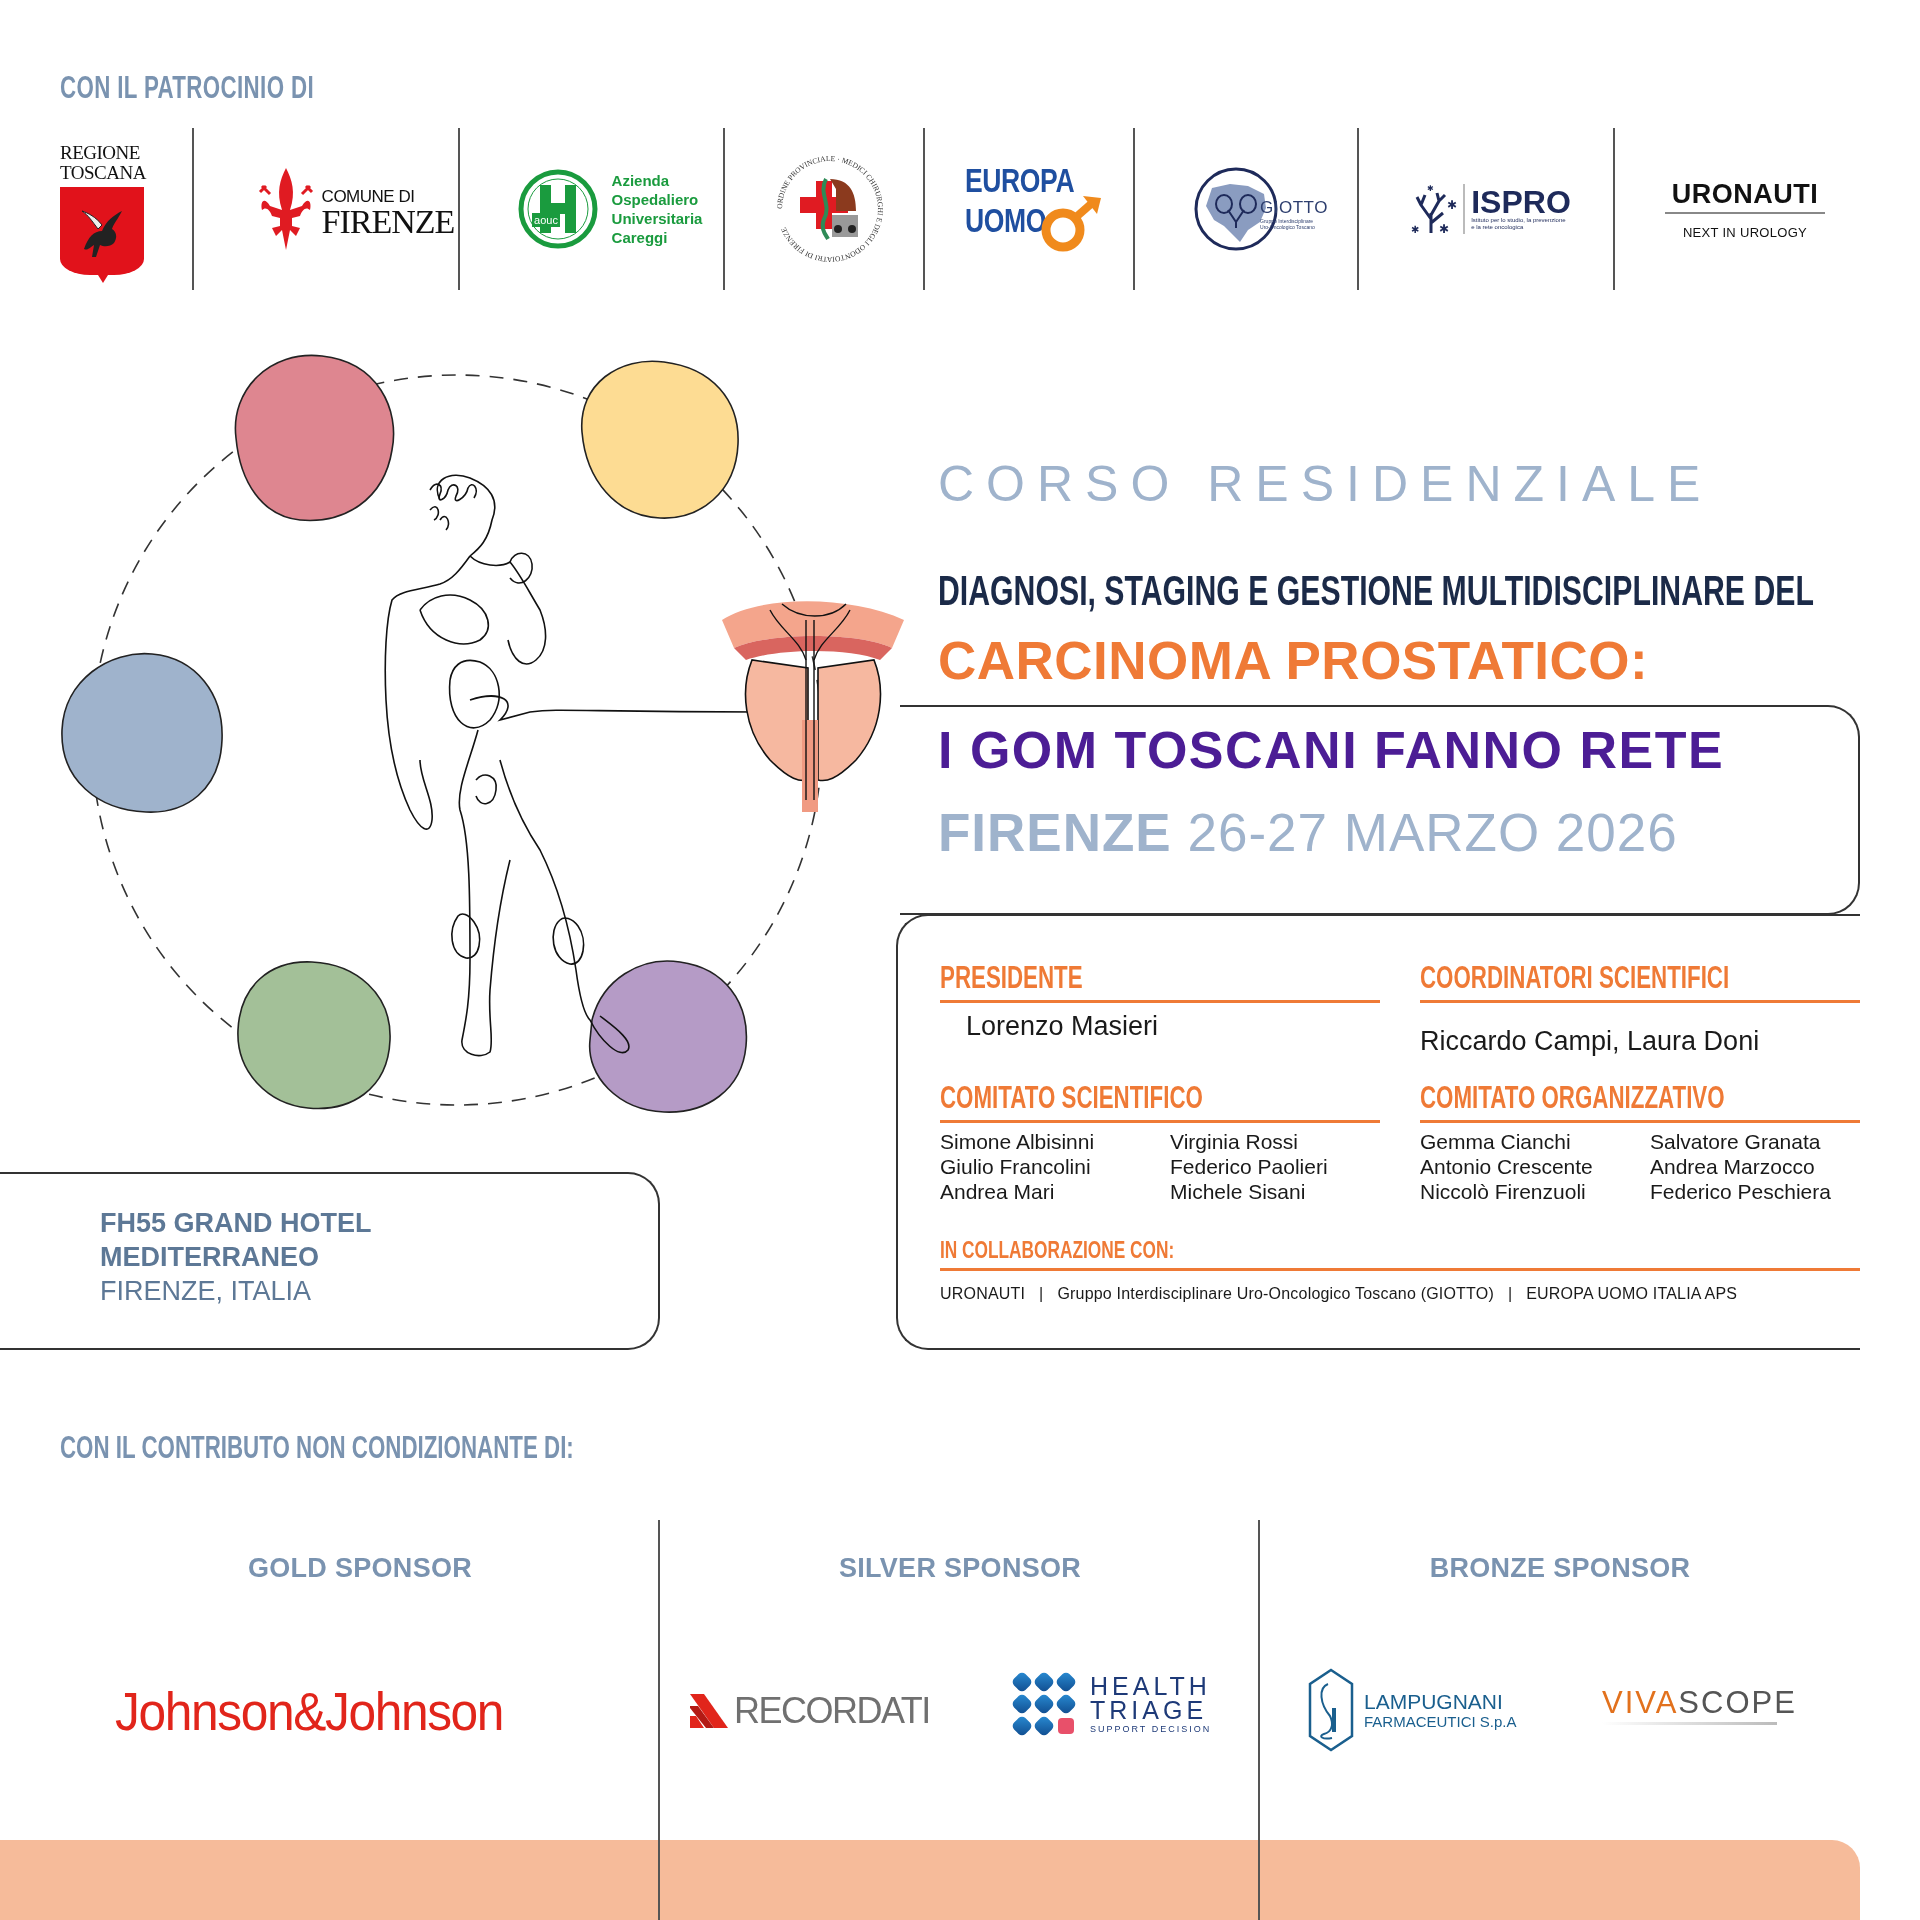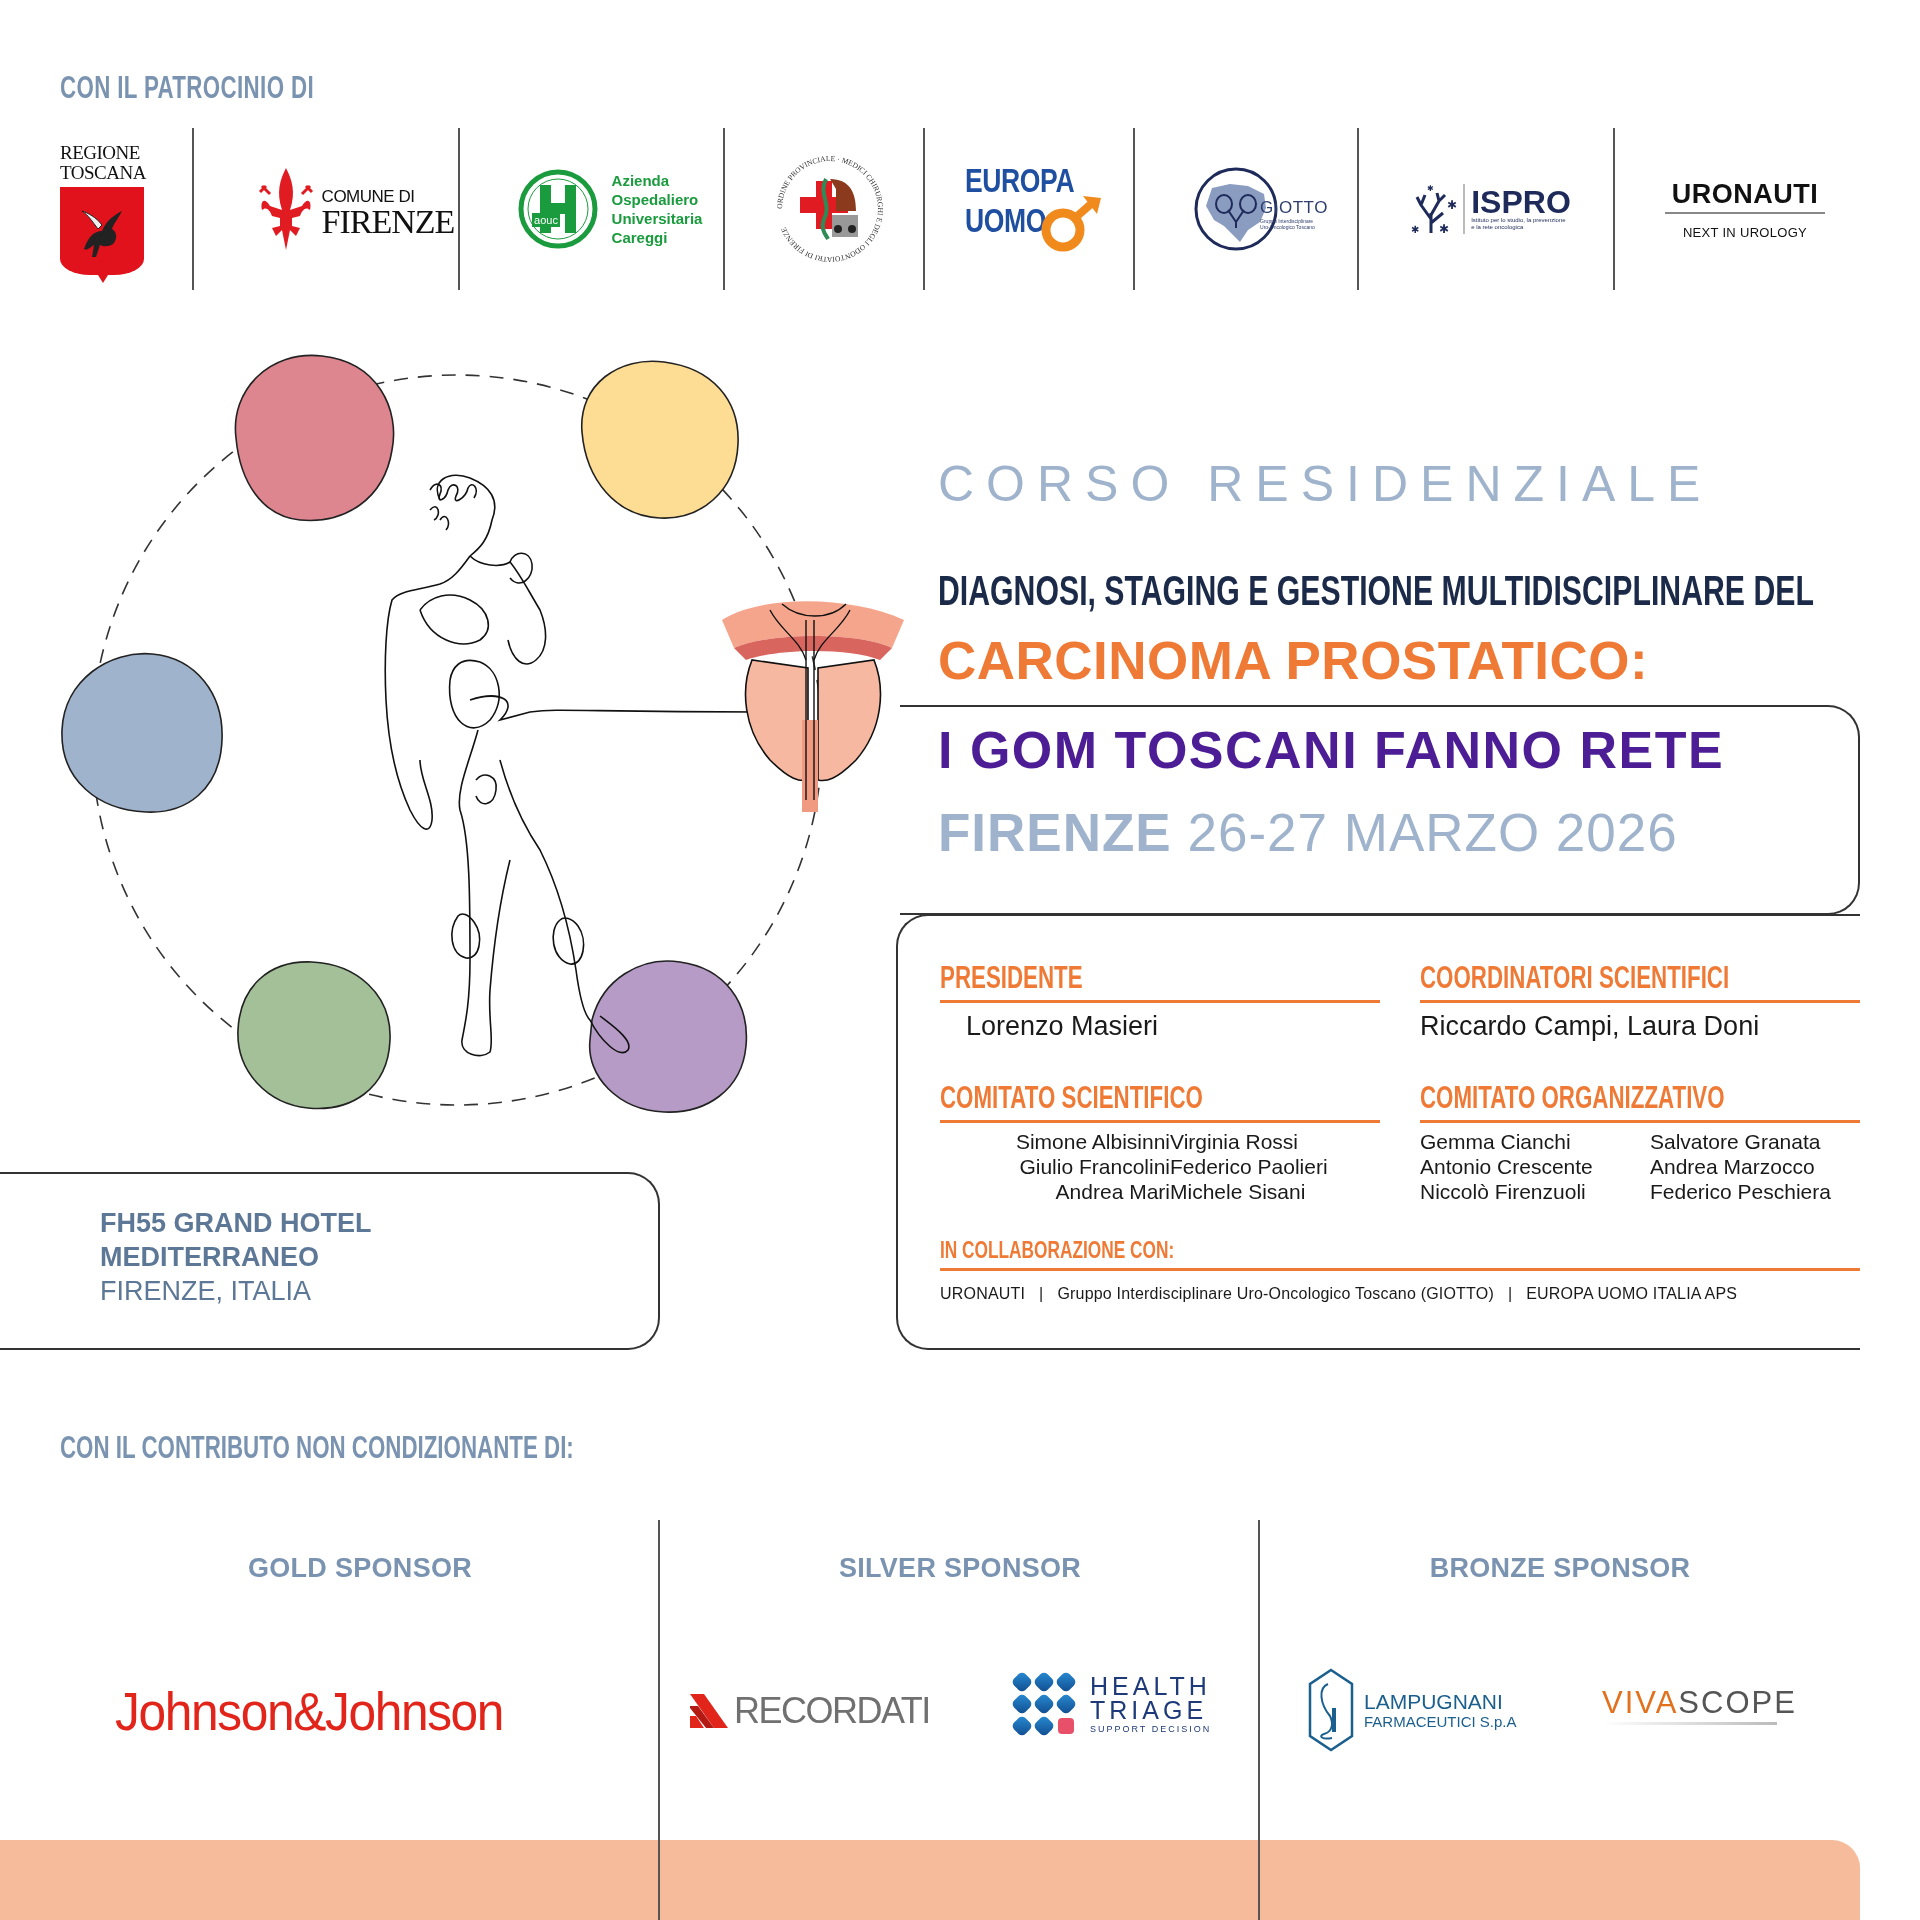--- a/index.html
+++ b/index.html
@@ -263,28 +263,28 @@
 <div class="frame-line" style="left:-4px; top:1172px; width:664px; height:178px; border-left:none; border-radius:0 32px 32px 0;"></div>
 
 <div class="abs" style="left:940px; top:960px; width:440px;">
   <div class="cond sec-title">PRESIDENTE</div>
   <div class="sec-rule" style="margin-top:4px;"></div>
   <div class="person" style="margin-top:8px;margin-left:26px;">Lorenzo Masieri</div>
 </div>
 <div class="abs" style="left:1420px; top:960px; width:440px;">
   <div class="cond sec-title">COORDINATORI SCIENTIFICI</div>
   <div class="sec-rule" style="margin-top:4px;"></div>
-  <div class="person" style="margin-top:8px;">Riccardo Campi, Laura Doni</div>
+  <div class="person" style="margin-top:23px;">Riccardo Campi, Laura Doni</div>
 </div>
 
 <div class="abs" style="left:940px; top:1080px; width:440px;">
   <div class="cond sec-title">COMITATO SCIENTIFICO</div>
   <div class="sec-rule" style="margin-top:4px;"></div>
   <div style="display:flex; margin-top:6px;">
-    <div style="width:230px;text-align:right;">
+    <div style="width:230px;">
       <div class="member">Simone Albisinni</div>
       <div class="member">Giulio Francolini</div>
       <div class="member">Andrea Mari</div>
     </div>
     <div>
       <div class="member">Virginia Rossi</div>
       <div class="member">Federico Paolieri</div>
       <div class="member">Michele Sisani</div>
     </div>
   </div>

